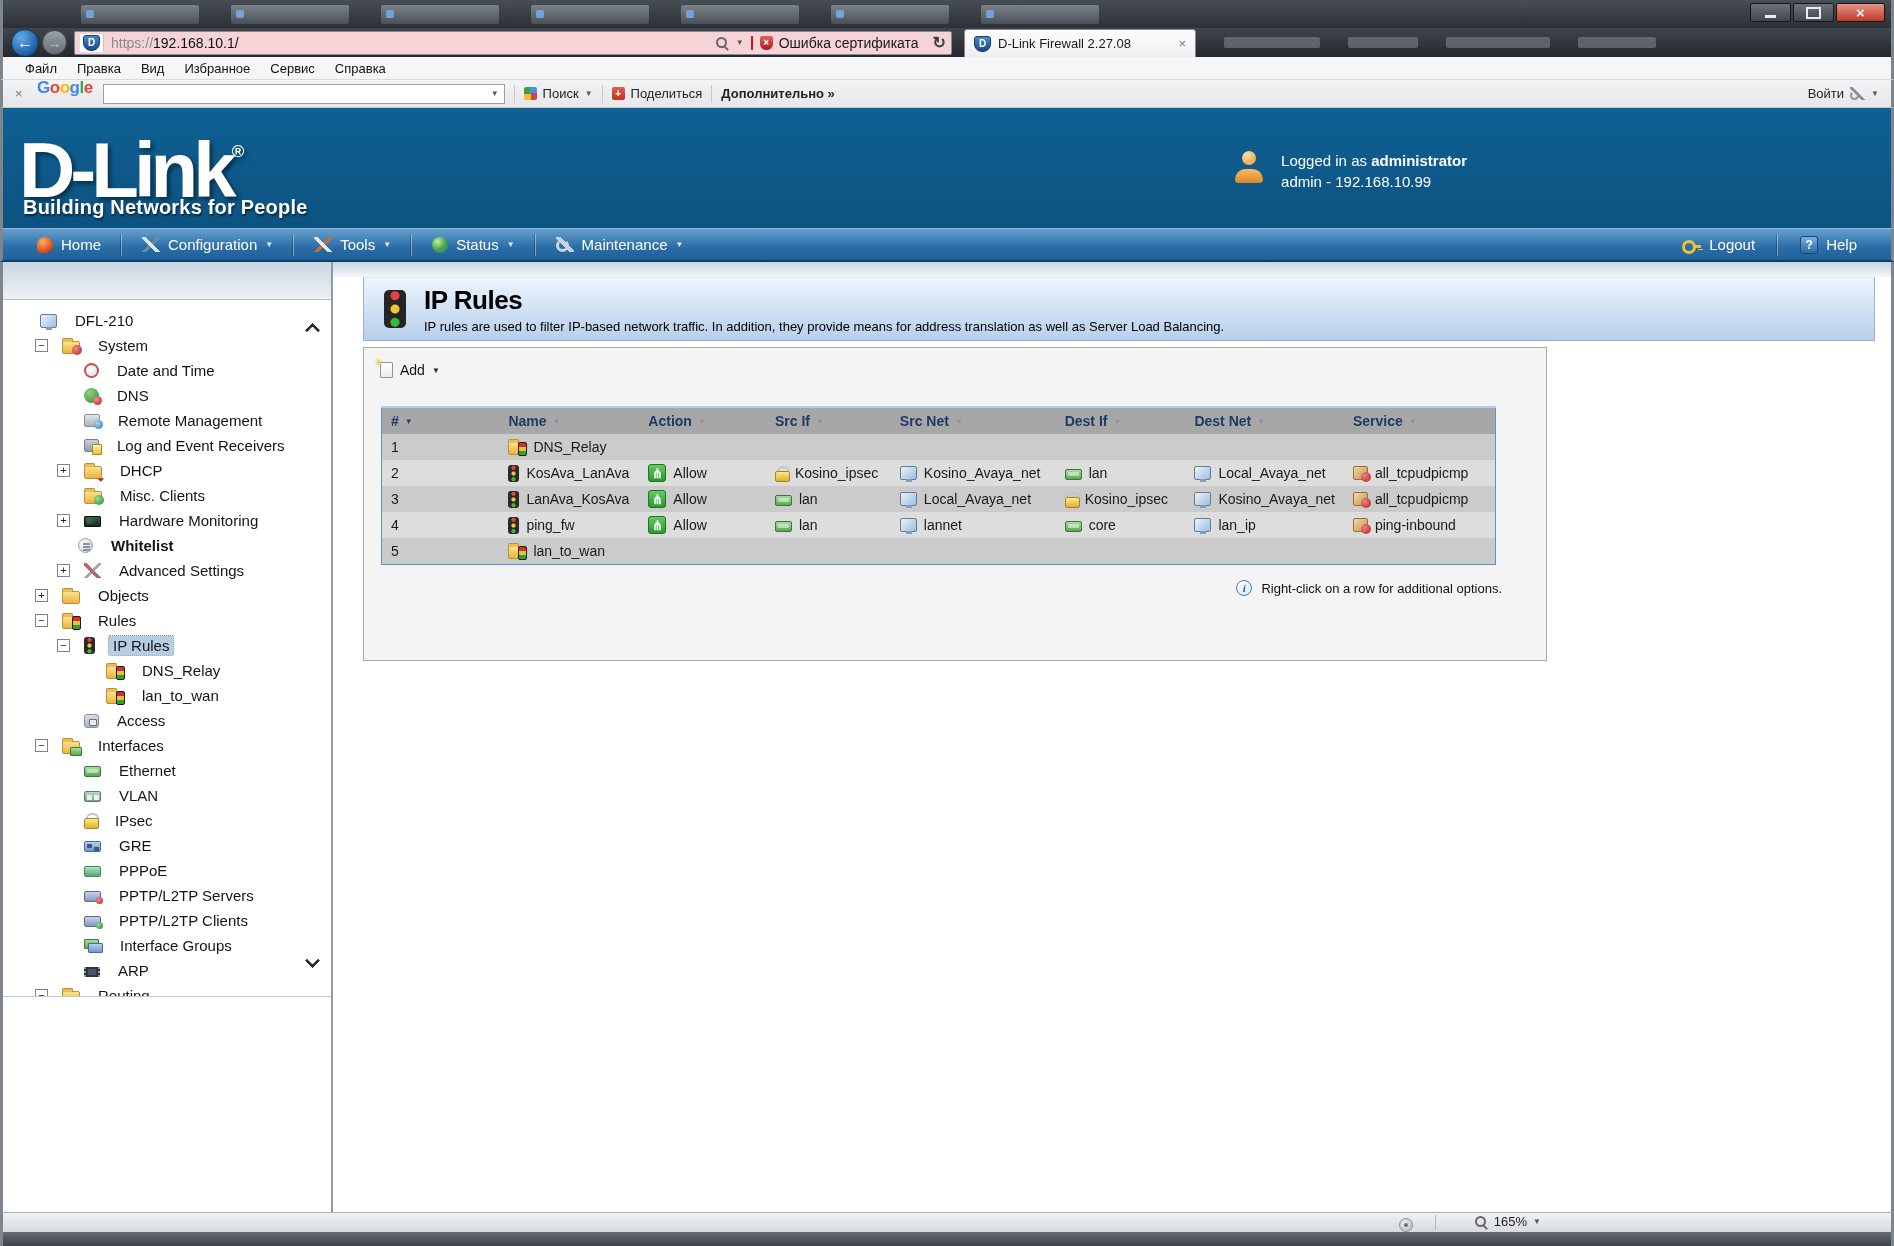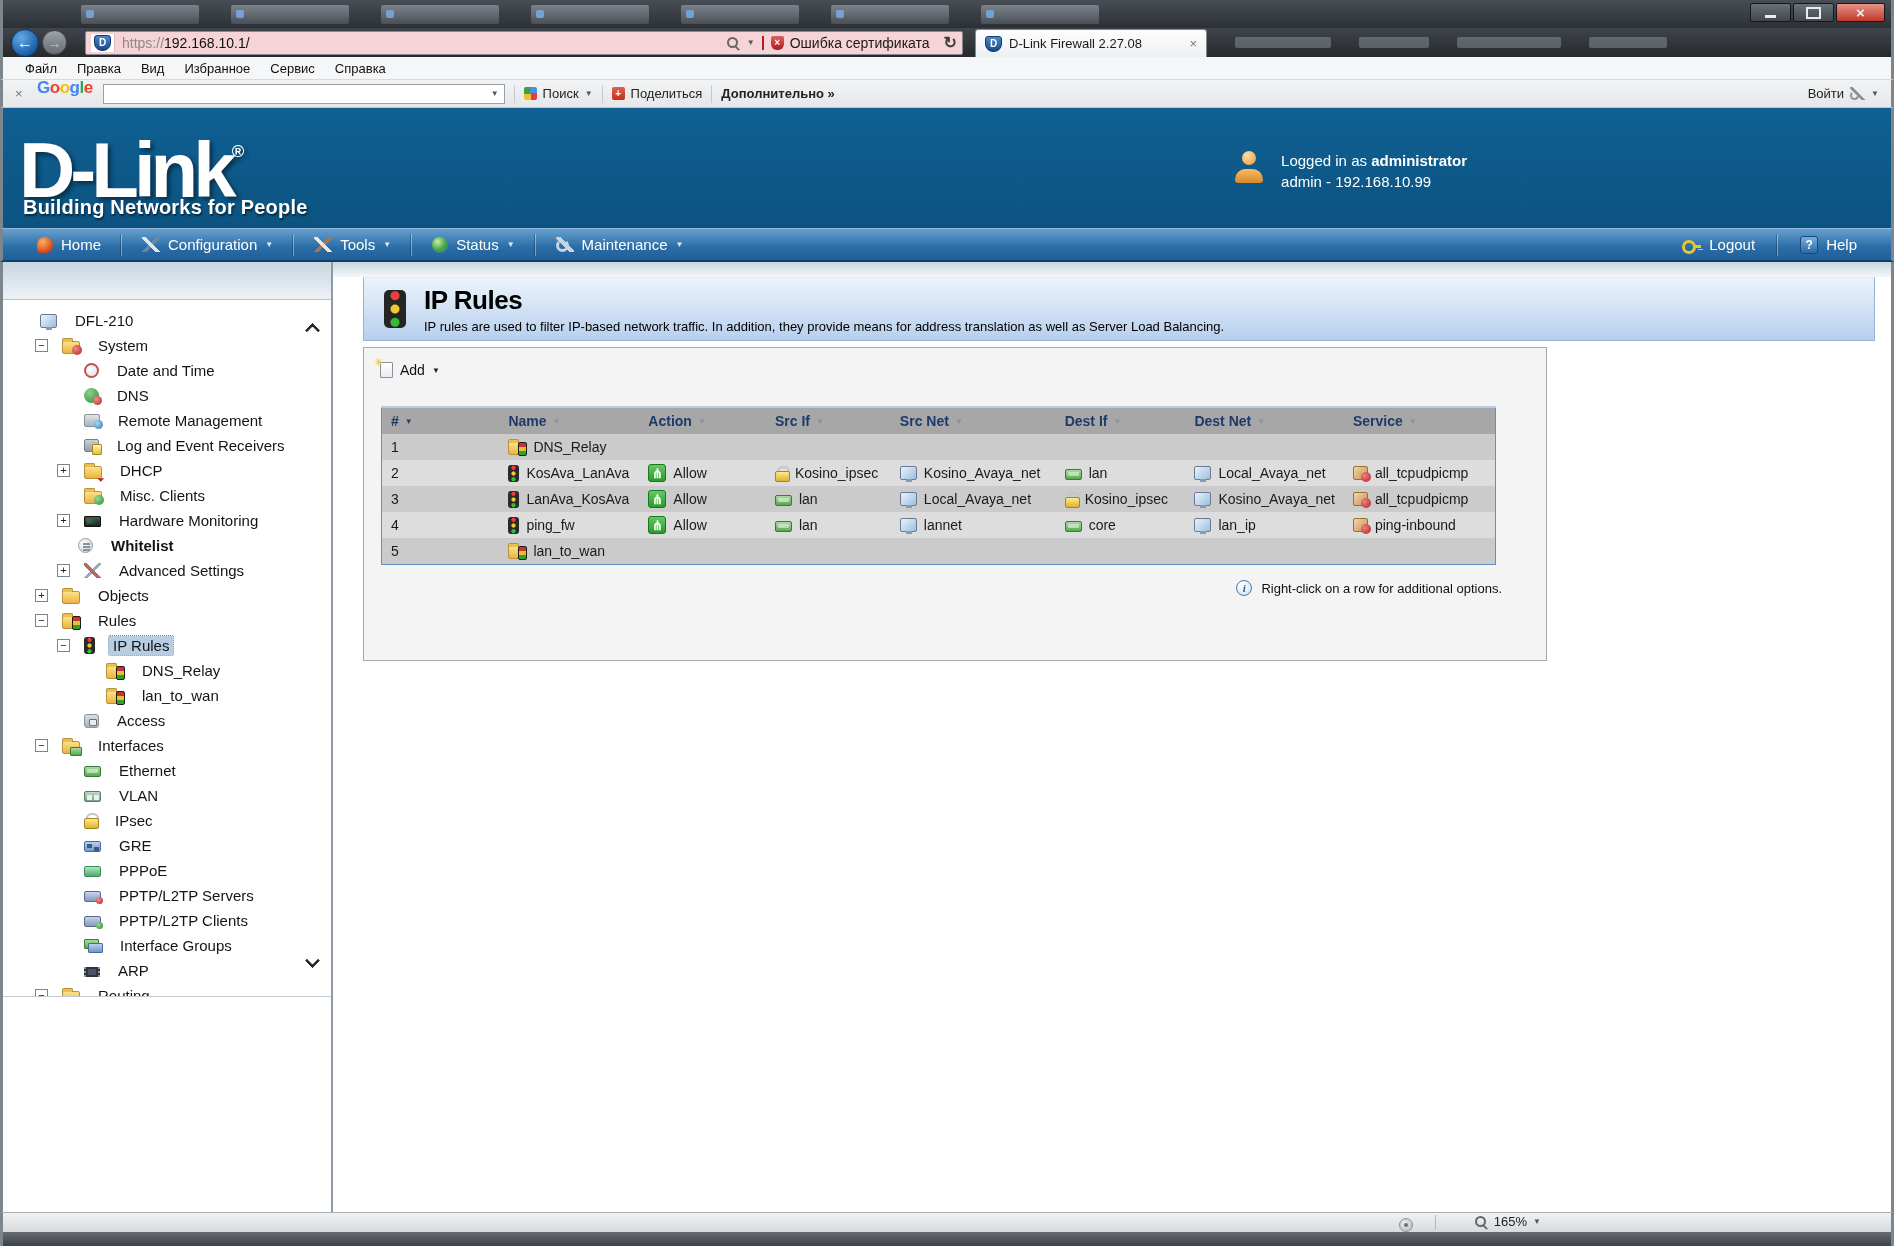--- a/index.html
+++ b/index.html
@@ -16,21 +16,21 @@
   .wb-min::before{content:"";width:11px;height:3px;background:#e8ecef;margin-top:8px}
   .wb-max::before{content:"";width:11px;height:8px;border:2px solid #e8ecef}
   .wb-close{width:49px;background:linear-gradient(#e59486,#c0392b)}
   .wb-close::before{content:"×";font-size:15px;font-weight:bold}
 
   .navrow{height:29px;background:linear-gradient(#3f454b,#26292e);display:flex;align-items:center;padding-left:8px;position:relative;border-left:3px solid #7e868d;border-right:3px solid #7e868d}
   .btn-back{width:28px;height:28px;border-radius:50%;background:radial-gradient(circle at 35% 30%,#64aae8,#17599f 75%);border:1px solid #0c3a68;color:#fff;display:flex;align-items:center;justify-content:center;font-size:16px;flex:none;z-index:2}
   .btn-back::before{content:"←";font-weight:bold}
   .btn-fwd{width:25px;height:25px;border-radius:50%;background:linear-gradient(#9ba2a8,#676d73);border:1px solid #45494e;color:#c9ced2;display:flex;align-items:center;justify-content:center;font-size:14px;margin-left:3px;flex:none}
   .btn-fwd::before{content:"→"}
-  .addressbar{display:flex;align-items:center;width:878px;height:24px;background:#f6d3d6;border:1px solid #84898e;border-radius:2px;margin-left:18px;padding:0 5px;font-size:14px;flex:none}
+  .addressbar{display:flex;align-items:center;width:878px;height:24px;background:#f6d3d6;border:1px solid #84898e;border-radius:2px;margin-left:7px;padding:0 5px;font-size:14px;flex:none}
   .favicon-box{width:24px;height:18px;background:#fff;border-right:1px solid #d8bcbe;display:flex;align-items:center;justify-content:center;margin-right:7px;flex:none}
   .url{white-space:nowrap;color:#111}
   .url .scheme{color:#8a8a8a}
   .addr-right{margin-left:auto;display:flex;align-items:center;gap:7px}
   .cert-btn{display:flex;align-items:center;gap:6px;color:#1a1a1a;height:14px;padding:0 7px;border-left:2px solid #b91c1c}
   .cdown{font-size:8px;color:#555}
   .cdown::before{content:"▼"}
   .tab{width:232px;height:28px;margin-left:12px;background:linear-gradient(#fdfdfd,#edf0f3);border:1px solid #84898e;border-bottom:none;border-radius:3px 3px 0 0;display:flex;align-items:center;padding:0 9px;gap:7px;font-size:13px;color:#1a1a1a;align-self:flex-end;flex:none}
   .tab-close{margin-left:auto;color:#777;font-size:13px}
   .tab-close::before{content:"×"}

